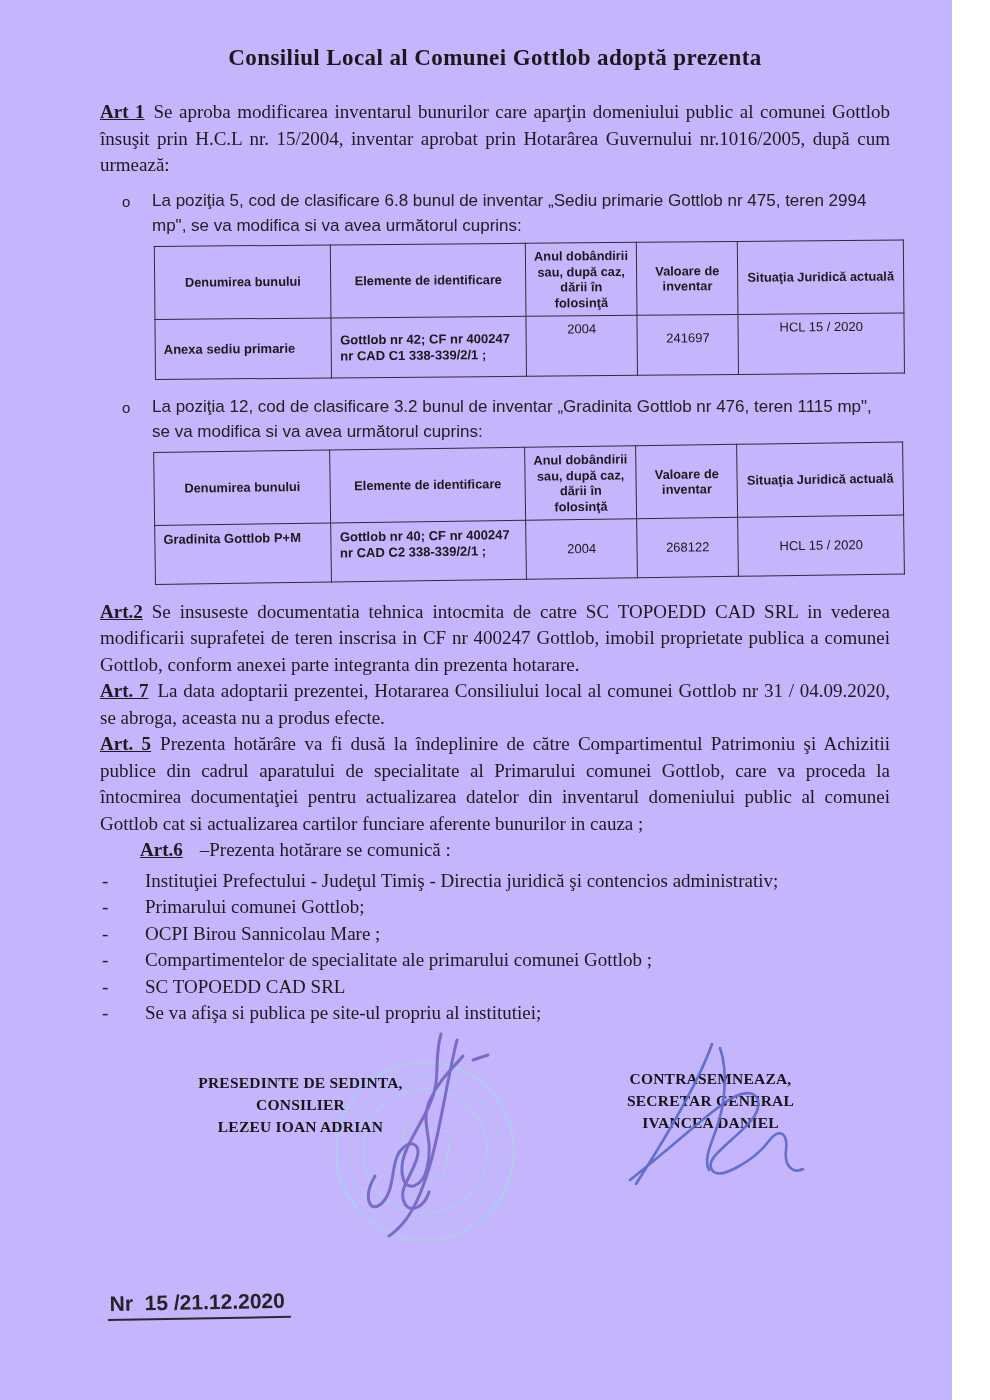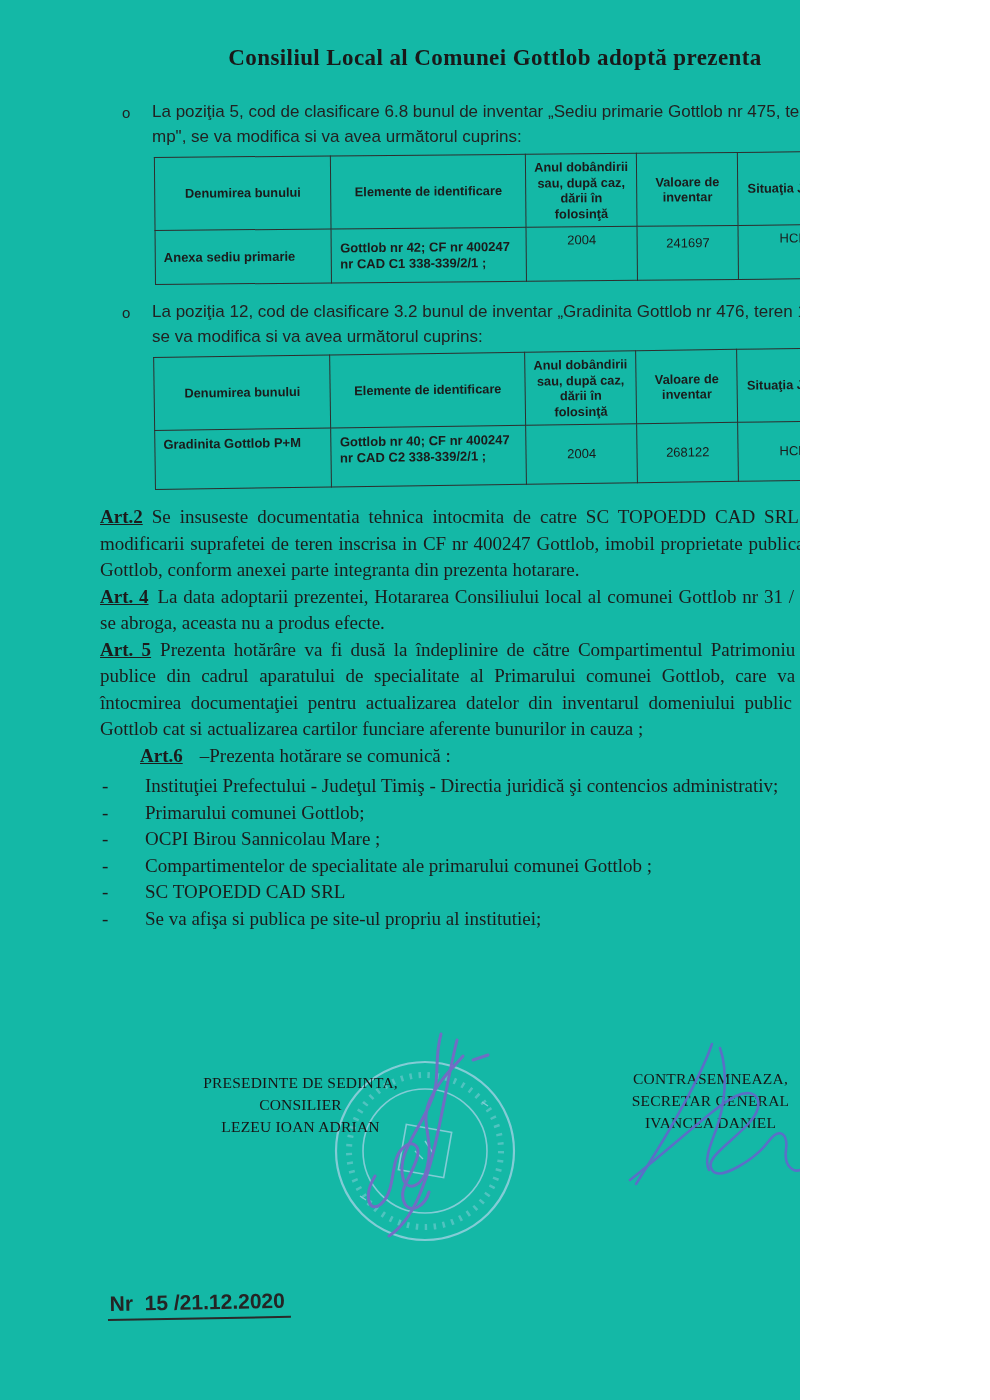--- a/index.html
+++ b/index.html
@@ -1,17 +1,17 @@
 <!DOCTYPE html>
 <html><head>
 <meta charset="utf-8">
 <style>
   html,body{margin:0;padding:0;background:#ffffff;}
   .page{
-    position:relative;width:800px;height:1400px;background:#14b8a6;overflow:hidden;
+    position:relative;width:952px;height:1400px;background:#c4b5fd;overflow:hidden;
     font-family:"Liberation Serif", serif;color:#1e1e1e;
   }
   .content{padding:34px 100px 0 100px;width:790px;}
   .title{
     text-align:center;font-weight:bold;font-size:23px;line-height:31px;
     letter-spacing:.4px;margin:8px 0 26px 0;color:#191919;
   }
   p.body{
     font-size:19px;line-height:26.5px;text-align:justify;margin:0;color:#1c1c1c;
   }
@@ -42,21 +42,21 @@
   .t1 td{height:40px;}
   .t2 td{height:48px;}
   .art6{margin-top:2px;padding-left:40px;}
   .dash-list{margin-top:4px;}
   .dash-item{
     position:relative;padding-left:45px;font-size:19px;line-height:26.5px;
     color:#1c1c1c;
   }
   .dash-item .dash{position:absolute;left:2px;top:0;}
   .sig-block{
-    position:absolute;text-align:center;font-weight:normal;font-size:15.5px;
+    position:absolute;text-align:center;font-weight:bold;font-size:15.5px;
     line-height:22px;color:#161616;letter-spacing:.2px;z-index:3;
   }
   .sig-left{left:183px;top:1072px;width:235px;}
   .sig-right{left:598px;top:1068px;width:225px;}
   .stamp-svg{position:absolute;left:330px;top:1056px;z-index:1;}
   .sigink-left{position:absolute;left:345px;top:1028px;z-index:4;}
   .sigink-right{position:absolute;left:608px;top:1038px;z-index:4;}
   .footer-number{
     position:absolute;left:108px;top:1292px;z-index:2;
     font-family:"Liberation Sans", sans-serif;font-weight:bold;font-size:21px;
@@ -67,40 +67,41 @@
 </head>
 <body>
 
 <div class="page">
   <div class="content">
 
     <div class="title">
       <div>Consiliul Local al Comunei Gottlob adoptă prezenta</div>
     </div>
 
+    <p class="body"><span class="art-label">Art 1</span><span>Se aproba modificarea inventarul bunurilor care aparţin domeniului public al comunei Gottlob însuşit prin H.C.L nr. 15/2004, inventar aprobat prin Hotarârea Guvernului nr.1016/2005, după cum urmează:</span></p>
 
     <div class="bullet">
       <span class="marker">o</span>
       <span>La poziţia 5, cod de clasificare 6.8 bunul de inventar „Sediu primarie Gottlob nr 475, teren 2994 mp",  se va modifica si va avea următorul cuprins:</span>
     </div>
 
     <table class="inv-table t1">
       <tbody>
           <tr>
         <th class="col-name">Denumirea bunului</th>
         <th class="col-id">Elemente de identificare</th>
         <th class="col-year">Anul dobândirii sau, după caz, dării în folosinţă</th>
         <th class="col-val">Valoare de inventar</th>
         <th class="col-legal">Situaţia Juridică actuală</th>
       </tr>
       <tr>
         <td class="td-name">Anexa sediu primarie</td>
         <td class="td-id">Gottlob nr 42; CF nr 400247 nr CAD C1 338-339/2/1 ;</td>
         <td class="td-center" style="vertical-align:top;padding-top:5px;">2004</td>
-        <td class="td-center" style="vertical-align:top;padding-top:9px;">241697</td>
+        <td class="td-center" style="vertical-align:top;padding-top:15px;">241697</td>
         <td class="td-center" style="vertical-align:top;padding-top:5px;">HCL 15 / 2020</td>
       </tr>
     </tbody>
       </table>
 
     <div class="bullet">
       <span class="marker">o</span>
       <span>La poziţia 12, cod de clasificare 3.2 bunul de inventar „Gradinita Gottlob nr 476, teren 1115 mp",  se va modifica si va avea următorul cuprins:</span>
     </div>
 
@@ -117,21 +118,21 @@
         <td class="td-name" style="vertical-align:top;padding-top:6px;">Gradinita Gottlob P+M</td>
         <td class="td-id" style="vertical-align:top;padding-top:6px;">Gottlob nr 40; CF nr 400247 nr CAD C2 338-339/2/1 ;</td>
         <td class="td-center">2004</td>
         <td class="td-center">268122</td>
         <td class="td-center">HCL 15 / 2020</td>
       </tr>
     </tbody>
       </table>
 
     <p class="body"><span class="art-label">Art.2</span><span>Se insuseste documentatia tehnica intocmita de catre SC TOPOEDD CAD SRL  in vederea modificarii suprafetei de teren inscrisa in CF nr 400247 Gottlob, imobil proprietate publica a comunei Gottlob, conform anexei parte integranta din prezenta hotarare.</span></p>
-    <p class="body"><span class="art-label">Art. 4</span><span>La data adoptarii prezentei, Hotararea Consiliului local al comunei Gottlob nr 31 / 04.09.2020, se abroga, aceasta nu a produs efecte.</span></p>
+    <p class="body"><span class="art-label">Art. 7</span><span>La data adoptarii prezentei, Hotararea Consiliului local al comunei Gottlob nr 31 / 04.09.2020, se abroga, aceasta nu a produs efecte.</span></p>
     <p class="body"><span class="art-label">Art. 5</span><span>Prezenta hotărâre va fi dusă la îndeplinire de către Compartimentul Patrimoniu şi Achizitii publice din cadrul aparatului de specialitate al Primarului comunei Gottlob, care va proceda la întocmirea documentaţiei pentru actualizarea datelor din inventarul domeniului public al comunei Gottlob cat si actualizarea cartilor funciare aferente bunurilor in cauza ;</span></p>
     <p class="body art6"><span class="art-label" style="margin-right:17px;">Art.6</span><span>–Prezenta  hotărare se comunică :</span></p>
 
     <div class="dash-list">
       <div class="dash-item"><span class="dash">-</span><span>Instituţiei Prefectului - Judeţul Timiş - Directia juridică şi contencios administrativ;</span></div>
       <div class="dash-item"><span class="dash">-</span><span>Primarului comunei Gottlob;</span></div>
       <div class="dash-item"><span class="dash">-</span><span>OCPI Birou Sannicolau Mare ;</span></div>
       <div class="dash-item"><span class="dash">-</span><span>Compartimentelor de specialitate ale primarului comunei Gottlob ;</span></div>
       <div class="dash-item"><span class="dash">-</span><span>SC TOPOEDD CAD SRL</span></div>
       <div class="dash-item"><span class="dash">-</span><span>Se va afişa si publica pe site-ul propriu al institutiei;</span></div>

